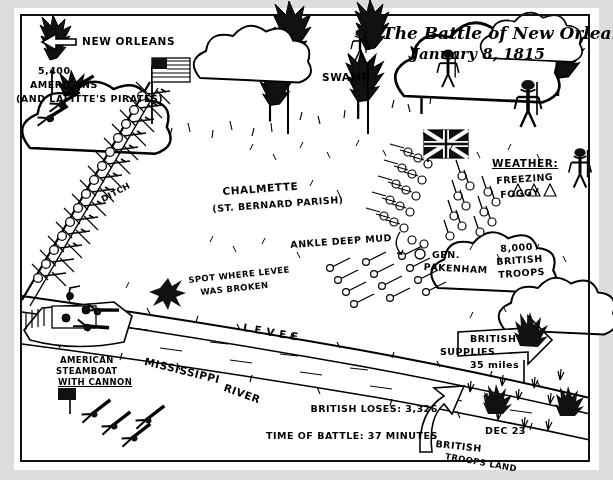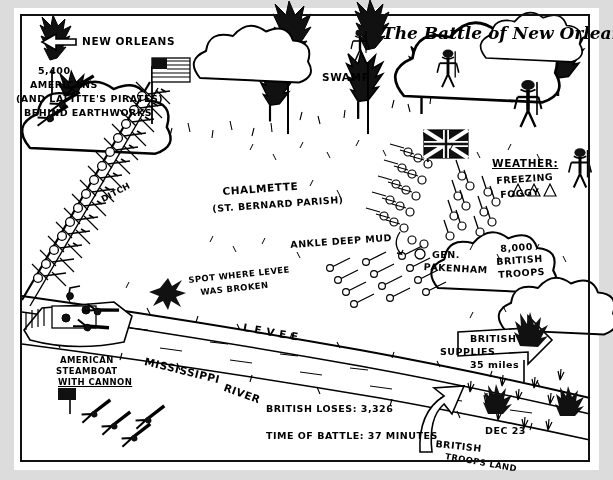--- a/index.html
+++ b/index.html
@@ -385,27 +385,27 @@
       <path d="M250,150 l3,-6 M276,160 l-3,-6 M300,148 l3,-6 M330,158 l-3,-6
                M356,146 l3,-6 M386,156 l-3,-6 M310,186 l3,-6 M340,196 l-3,-6
                M210,242 l3,-6 M236,252 l-3,-6 M262,244 l3,-6 M300,258 l-3,-6
                M450,150 l3,-6 M480,158 l-3,-6 M508,150 l3,-6 M540,160 l-3,-6
                M470,250 l3,-6 M500,260 l-3,-6 M536,250 l3,-6 M566,262 l-3,-6
                M126,288 l3,-6 M470,318 l3,-6 M506,312 l-3,-6"></path>
     </g>
   </svg>
 
   <div class="lbl script title1" style="left:382px;top:24px;">The Battle of New Orleans</div>
+  <div class="lbl script title2" style="left:412px;top:46px;">January 8, 1815</div>
 
   <div class="lbl hand10" style="left:82px;top:36px;">NEW ORLEANS</div>
 
   <div class="lbl hand9" style="left:38px;top:66px;">5,400</div>
   <div class="lbl hand9" style="left:30px;top:80px;">AMERICANS</div>
   <div class="lbl hand9" style="left:16px;top:94px;">(AND LAFITTE'S PIRATES)</div>
-  <div class="lbl hand9" style="left:24px;top:108px;">BEHIND EARTHWORKS</div>
 
   <div class="lbl hand rot-28" style="left:100px;top:196px;">DITCH</div>
 
   <div class="lbl hand10" style="left:310px;top:72px;padding-left:12px;">SWAMP</div>
 
   <div class="lbl hand10 rot-4" style="left:222px;top:186px;">CHALMETTE</div>
   <div class="lbl hand9 rot-4" style="left:212px;top:204px;">(ST. BERNARD PARISH)</div>
 
   <div class="lbl hand9 rot-4" style="left:290px;top:240px;">ANKLE DEEP MUD</div>
 
@@ -433,19 +433,19 @@
   <div class="lbl hand10 rotp20" style="left:226px;top:382px;">RIVER</div>
 
   <div class="lbl hand9" style="left:470px;top:334px;">BRITISH</div>
   <div class="lbl hand9" style="left:440px;top:347px;">SUPPLIES</div>
   <div class="lbl hand9" style="left:470px;top:360px;">35 miles</div>
 
   <div class="lbl hand9" style="left:440px;top:426px;margin-left:45px;">DEC 23</div>
   <div class="lbl hand9 rotp6" style="left:436px;top:439px;">BRITISH</div>
   <div class="lbl hand rotp10" style="left:446px;top:452px;">TROOPS LAND</div>
 
-  <div style="position:absolute;left:266px;top:404px;">
+  <div style="position:absolute;left:266px;top:404px;text-align:right;">
     <div class="lbl hand9" style="position:relative;left:0;top:0;">BRITISH LOSES: 3,326</div>
     <div class="lbl hand9" style="position:relative;left:0;top:16px;">TIME OF BATTLE: 37 MINUTES</div>
   </div>
 
   <div id="border"></div>
 </div>
 
 </body></html>

